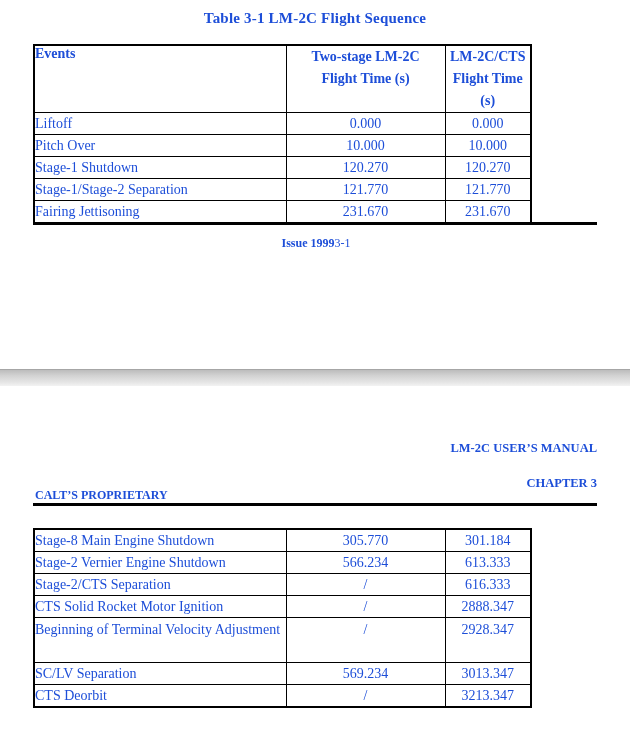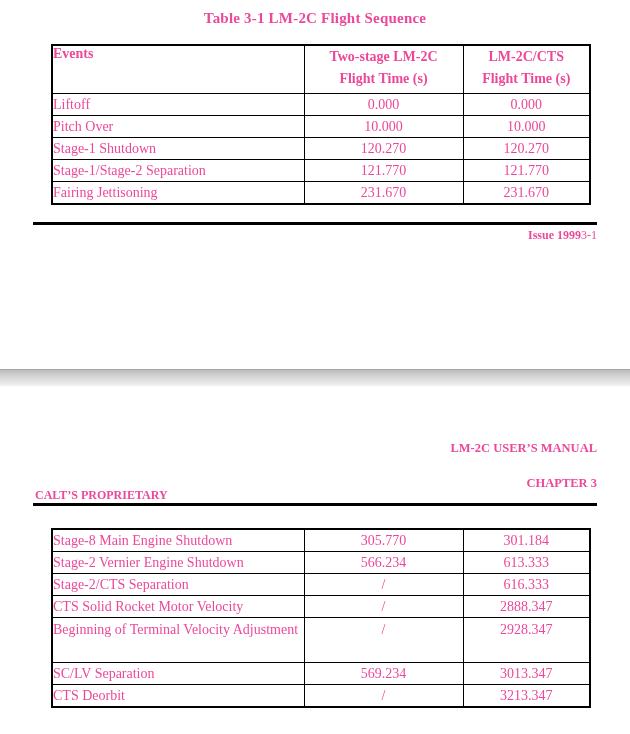--- a/index.html
+++ b/index.html
@@ -6,40 +6,40 @@
     margin: 0;
     padding: 0;
     background: #ffffff;
   }
   .canvas {
     position: relative;
     width: 630px;
     height: 734px;
     background: #ffffff;
     font-family: "Liberation Serif", "DejaVu Serif", serif;
-    color: #ec4899;
+    color: #1d4ed8;
     overflow: hidden;
   }
 
   
   .doc-title {
     position: absolute;
     left: 33px;
     top: 10px;
     width: 564px;
     text-align: center;
     font-size: 15px;
     font-weight: bold;
     letter-spacing: 0.2px;
   }
 
   table.flight-table {
     position: absolute;
-    left: 51px;
-    width: 540px;
+    left: 33px;
+    width: 499px;
     border-collapse: collapse;
     table-layout: fixed;
     font-size: 14px;
   }
   table.flight-table.t1 { top: 44px; }
   table.flight-table.t2 { top: 528px; }
 
   table.flight-table td, table.flight-table th {
     border: 1px solid #000;
     padding: 0;
@@ -89,24 +89,24 @@
     width: 564px;
     height: 3px;
     background: #000;
   }
   .footer-rule { top: 222px; }
   .header-rule { top: 503px; }
 
   .page1-footer {
     position: absolute;
     left: 33px;
-    top: 228px;
+    top: 236px;
     width: 564px;
     display: flex;
-    justify-content: flex-end;
+    justify-content: center;
     align-items: baseline;
   }
   .issue-label {
     font-weight: bold;
     font-size: 12px;
     padding-left: 2px;
   }
   .page-number {
     font-size: 12px;
   }
@@ -228,21 +228,21 @@
         <td class="event-cell">Stage-2 Vernier Engine Shutdown</td>
         <td class="num-cell">566.234</td>
         <td class="num-cell">613.333</td>
       </tr>
       <tr>
         <td class="event-cell">Stage-2/CTS Separation</td>
         <td class="num-cell">/</td>
         <td class="num-cell">616.333</td>
       </tr>
       <tr>
-        <td class="event-cell">CTS Solid Rocket Motor Velocity</td>
+        <td class="event-cell">CTS Solid Rocket Motor Ignition</td>
         <td class="num-cell">/</td>
         <td class="num-cell">2888.347</td>
       </tr>
       <tr class="tall">
         <td class="event-cell">Beginning of Terminal Velocity Adjustment</td>
         <td class="num-cell">/</td>
         <td class="num-cell">2928.347</td>
       </tr>
       <tr>
         <td class="event-cell">SC/LV Separation</td>

